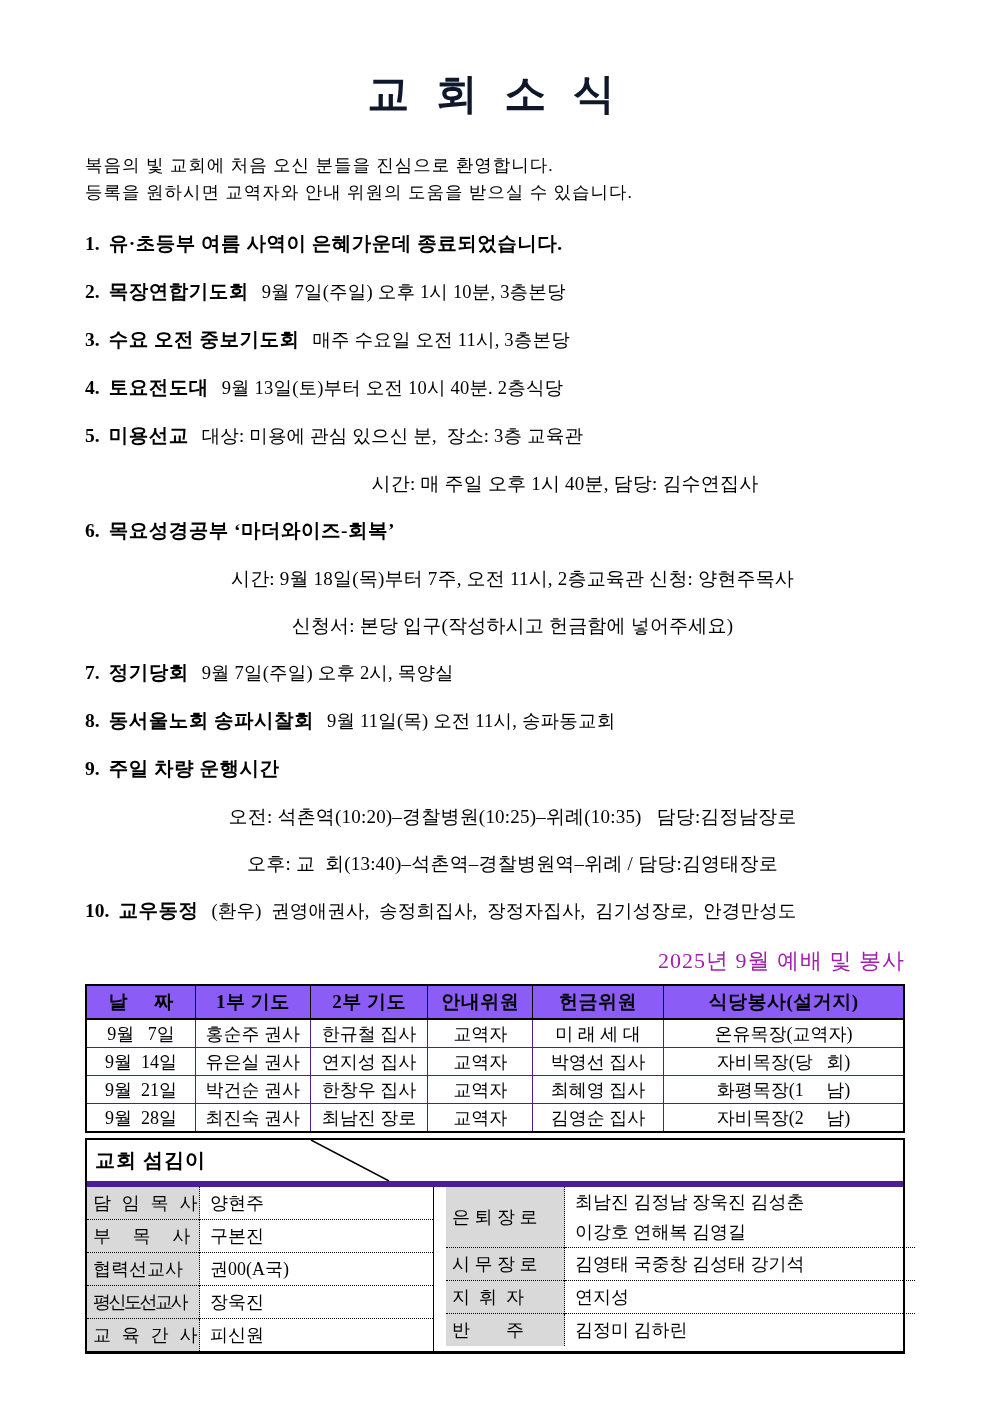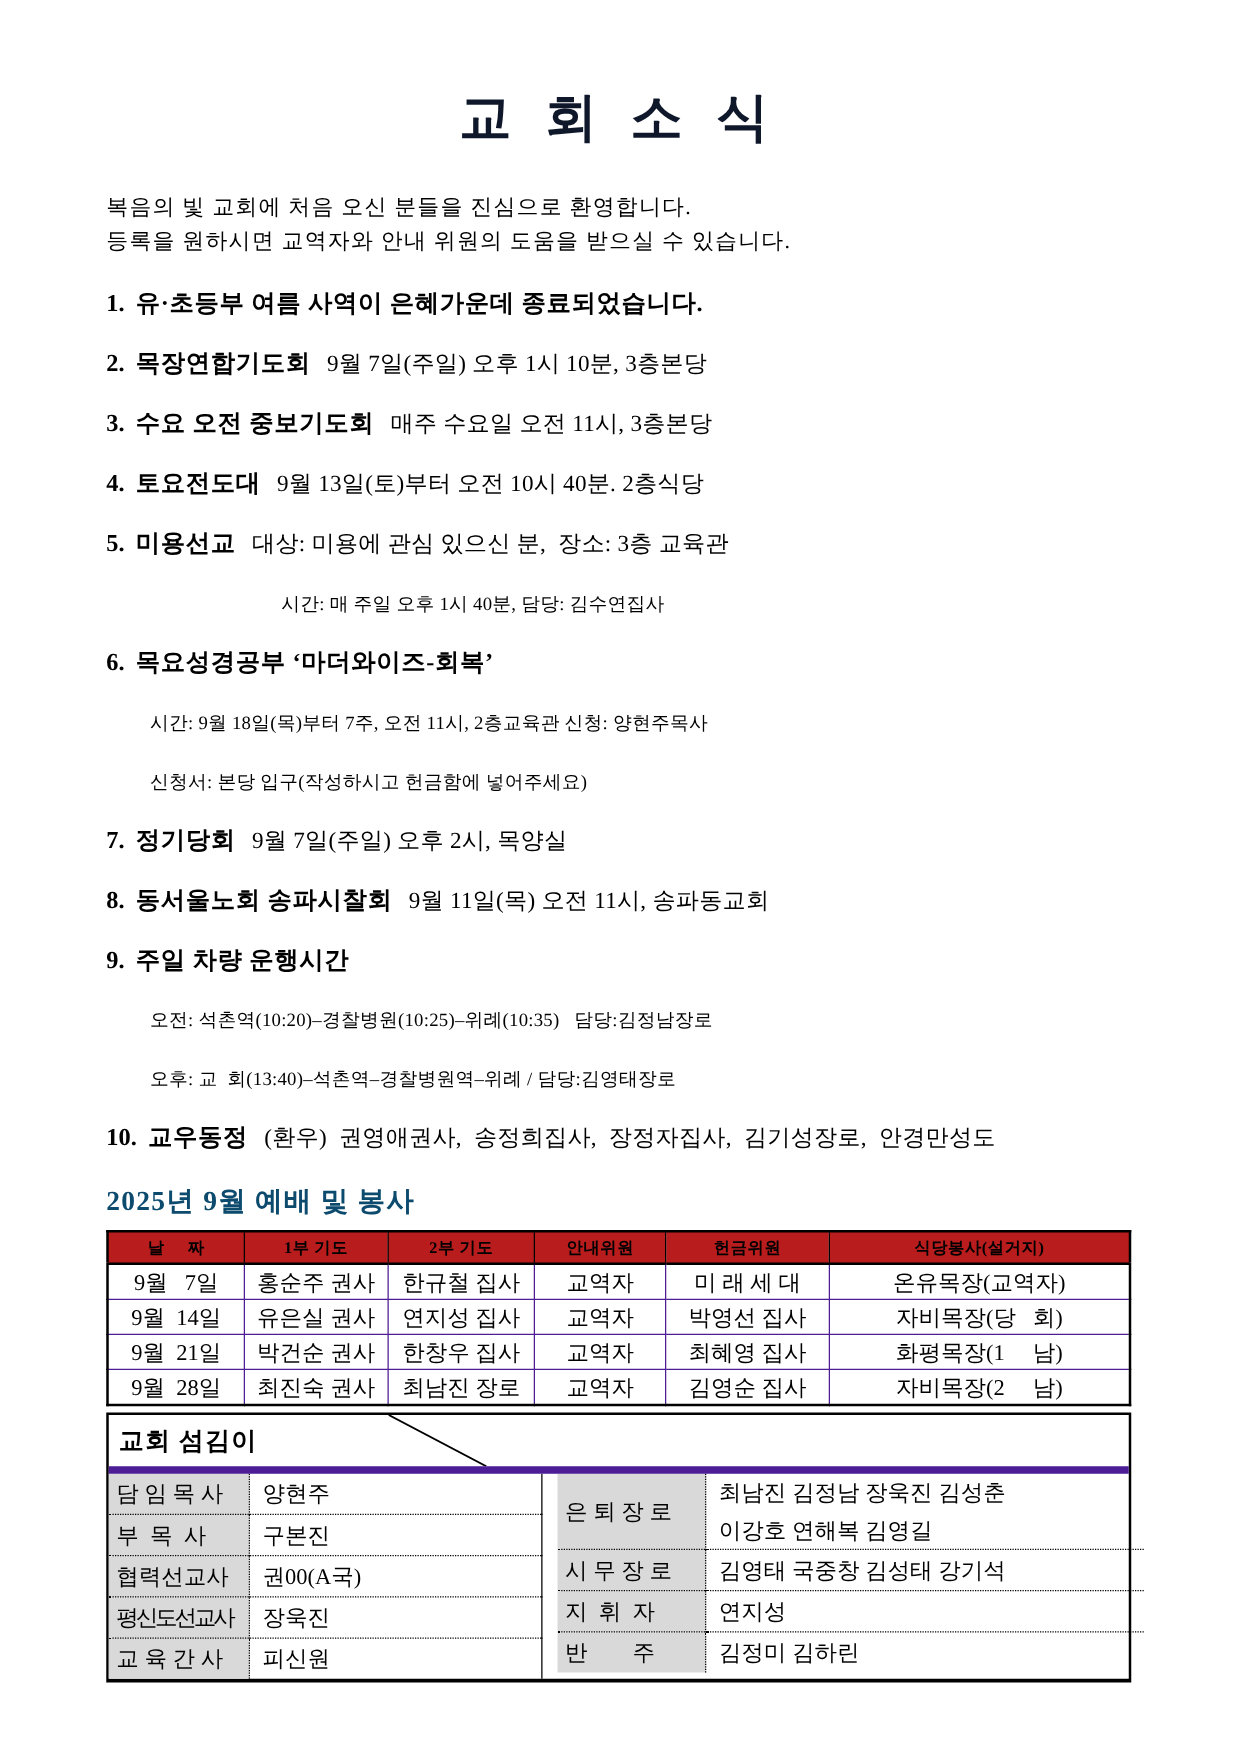--- a/index.html
+++ b/index.html
@@ -29,44 +29,44 @@
     line-height:27px;
     white-space:pre;
   }
 
   
   .list{margin-top:25px;}
   .item{line-height:26px;margin-bottom:21px;white-space:pre;}
   .item .no{font-weight:bold;font-size:19.5px;margin-right:9px;}
   .item .ti{font-weight:bold;font-size:19.5px;margin-right:13px;letter-spacing:0.5px;}
   .item .de{font-size:18.5px;letter-spacing:0.2px;}
-  .subline{font-size:15px;line-height:26px;margin-bottom:21px;white-space:pre;letter-spacing:0.2px;}
+  .subline{font-size:19px;line-height:26px;margin-bottom:21px;white-space:pre;letter-spacing:0.2px;text-align:center;}
   .indent-deep{padding-left:140px;}
   .indent-shallow{padding-left:35px;}
 
   
   .schedule-heading{
-    text-align:left;
-    color:#0c4a6e;
-    font-weight:bold;
+    text-align:right;
+    color:#a21caf;
+    font-weight:normal;
     font-size:22px;
     margin:10px 0 8px 0;
     letter-spacing:1px;
   }
 
   
   table.schedule{
     width:100%;
     border-collapse:collapse;
     table-layout:fixed;
     border:2px solid #000;
   }
   table.schedule th{
-    background:#b91c1c;
-    font-size:13px;
+    background:#8b5cf6;
+    font-size:19px;
     font-weight:bold;
     border:1px solid #000;
     border-bottom:2px solid #000;
     padding:3px 1px;
     white-space:pre;
     letter-spacing:0.5px;
   }
   table.schedule td{
     font-size:18px;
     text-align:center;
@@ -102,21 +102,21 @@
     padding:0 0 0 6px;
     height:32px;
     vertical-align:middle;
   }
   .sub-table tr + tr td{border-top:1px dotted #000;}
   td.lab{
     background:#d9d9d9;
     border-right:1px dotted #000;
     white-space:pre;
   }
-  .left-table td.lab{width:106px;}
+  .left-table td.lab{width:106px;font-family:Liberation Mono, monospace;}
   .right-table td.lab{width:112px;}
   td.val{padding-left:10px;white-space:pre-line;line-height:30px;}
   .squeeze{letter-spacing:-2.5px;}
   .rt-wrap{flex:1;}
 </style>
 </head>
 <body>
 
 <div class="page">
 

